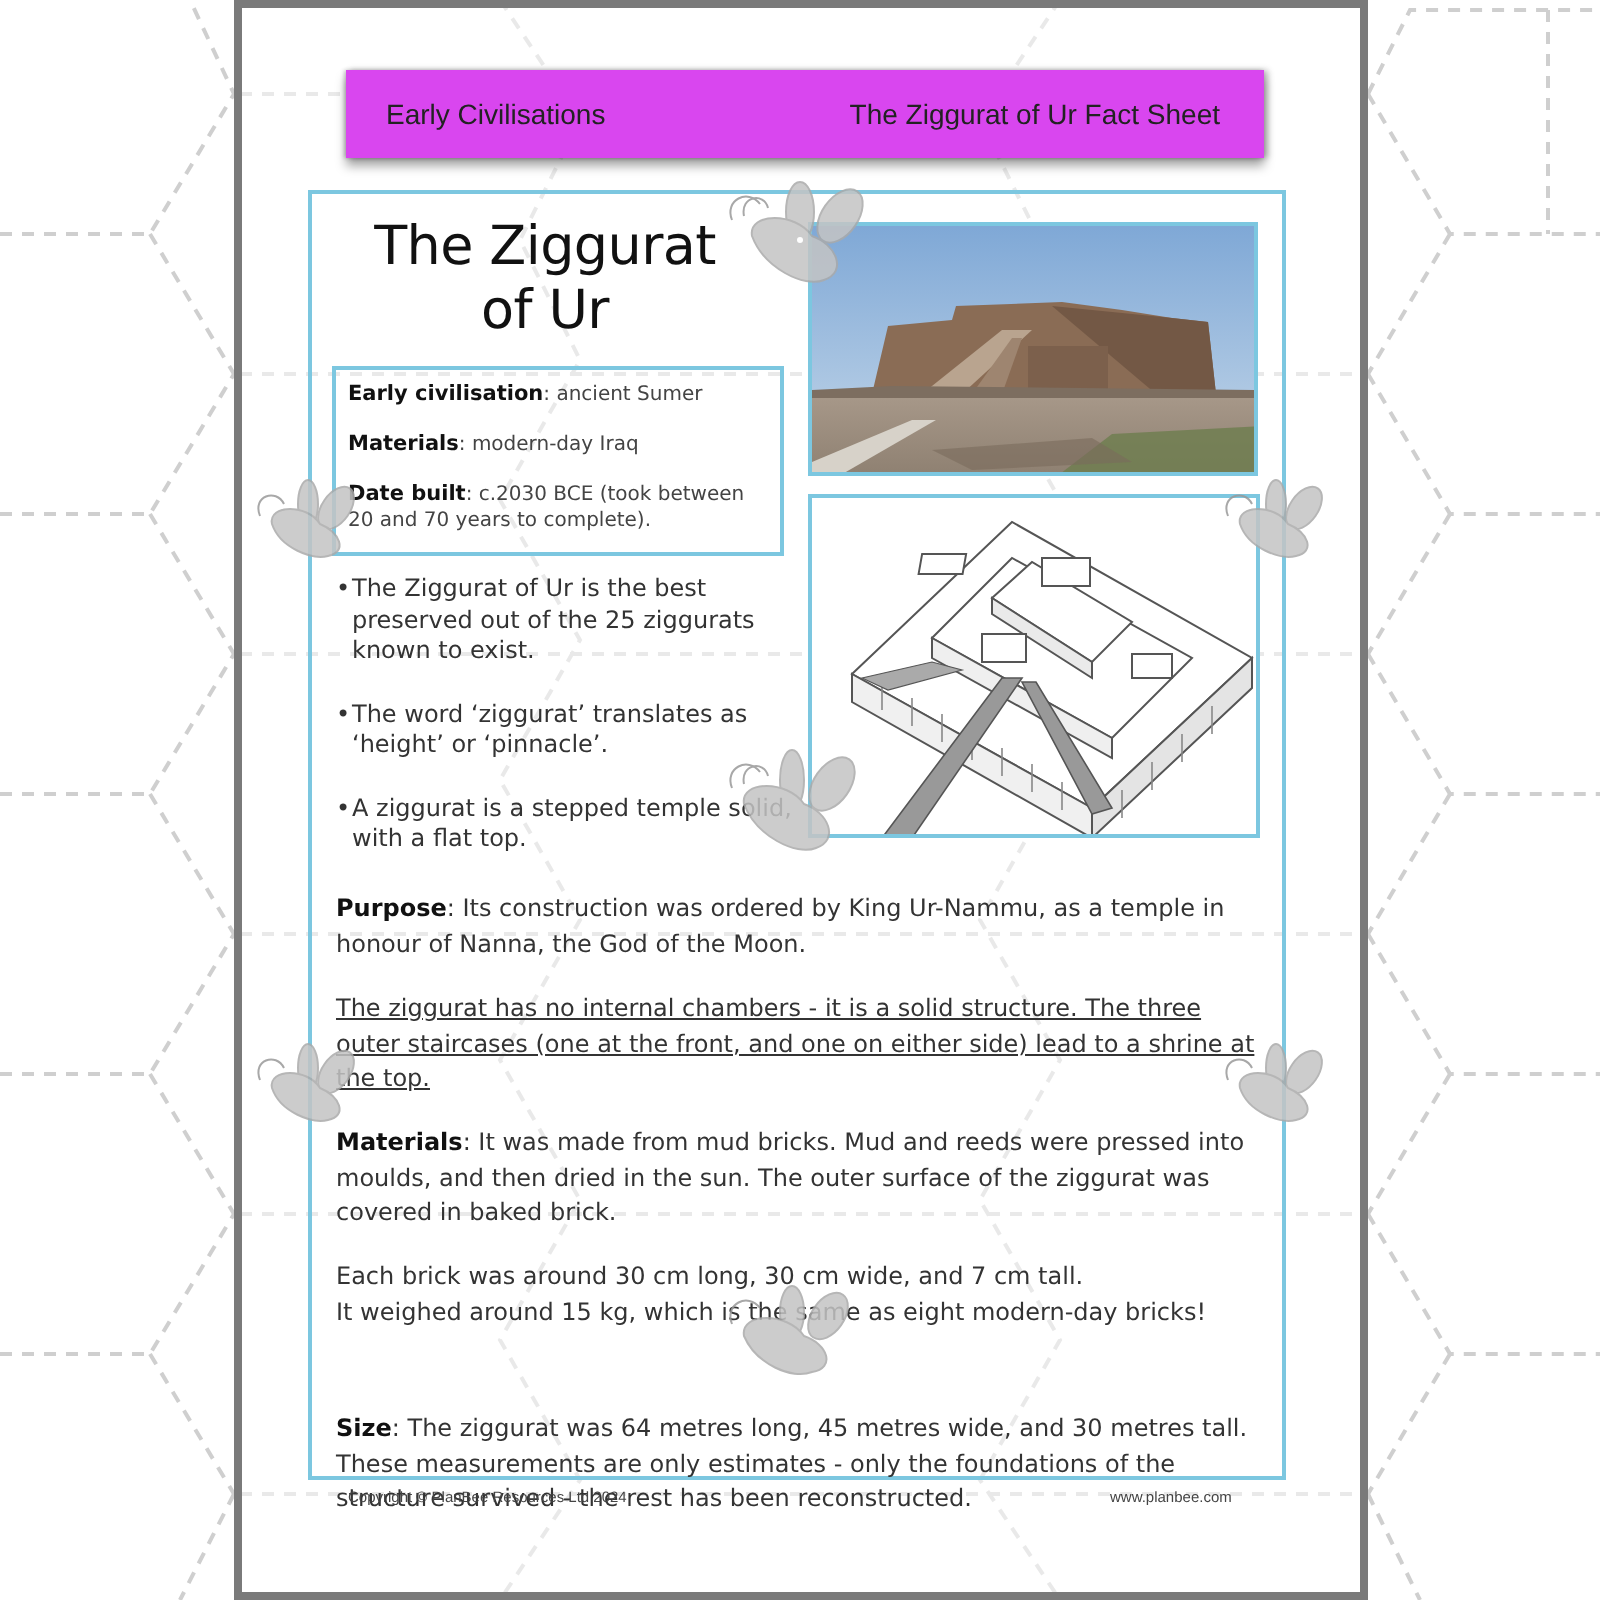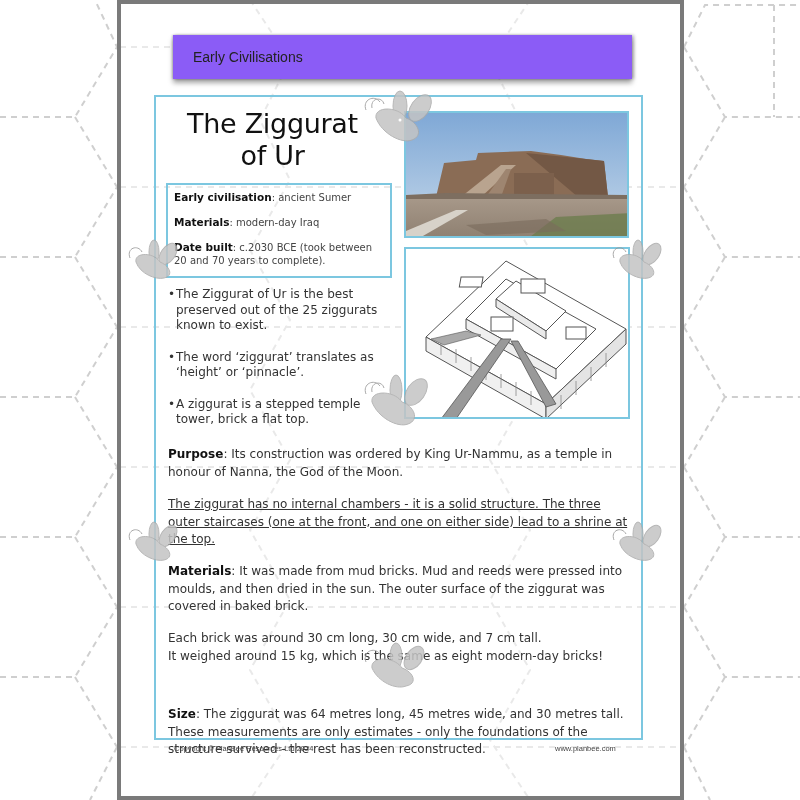--- a/index.html
+++ b/index.html
@@ -9,21 +9,21 @@
   #bg-pattern { position: absolute; left: 0; top: 0; width: 800px; height: 800px; z-index: 0; }
 
   #sheet {
     position: absolute; left: 117px; top: 0; width: 567px; height: 800px;
     border: 4px solid #7a7a7a; border-top-width: 4px; background: transparent; z-index: 1;
   }
   #sheet-inner { position: absolute; inset: 0; background: rgba(255,255,255,0.0); }
 
   #header-bar {
     position: absolute; left: 173px; top: 35px; width: 459px; height: 44px;
-    background: #8b5cf6; z-index: 3;
+    background: #d946ef; z-index: 3;
     box-shadow: 0 4px 5px rgba(0,0,0,0.35), 2px 0 3px rgba(0,0,0,0.25), -1px 0 2px rgba(0,0,0,0.2);
     display: flex; align-items: center; justify-content: space-between; padding: 0 22px 0 20px;
     font-family: "Liberation Sans", sans-serif; font-size: 14px; color: #222;
   }
 
   #main-frame {
     position: absolute; left: 154px; top: 95px; width: 489px; height: 645px;
     border: 2px solid #7cc7e0; z-index: 2;
   }
 
@@ -110,20 +110,21 @@
     <polyline points="120,747 680,747"></polyline>
   </g>
 </svg>
 
 <div id="sheet">
   <div id="sheet-inner" style="background: rgba(255,255,255,0.55);"></div>
 </div>
 
 <div id="header-bar">
   <span>Early Civilisations</span>
+  <span>The Ziggurat of Ur Fact Sheet</span>
 </div>
 
 <div id="main-frame"></div>
 
 <div id="title">
   <div>The Ziggurat</div>
   <div>of Ur</div>
 </div>
 
 <div id="facts-box">
@@ -205,21 +206,21 @@
   <div class="bullet">
       <span class="dot">•</span>
       <span>The Ziggurat of Ur is the best preserved out of the 25 ziggurats known to exist.</span>
     </div>
   <div class="bullet">
       <span class="dot">•</span>
       <span>The word ‘ziggurat’ translates as ‘height’ or ‘pinnacle’.</span>
     </div>
   <div class="bullet">
       <span class="dot">•</span>
-      <span>A ziggurat is a stepped temple tower, brick a flat top.</span>
+      <span>A ziggurat is a stepped temple solid, with a flat top.</span>
     </div>
 </div>
 
 <div class="para" style="top:446px;">
   <b>Purpose</b><span>: Its construction was ordered by King Ur-Nammu, as a temple in honour of Nanna, the God of the Moon.</span>
 </div>
 <div class="para" style="top:496px;text-decoration:underline;">
   <span>The ziggurat has no internal chambers - it is a solid structure. The three outer staircases (one at the front, and one on either side) lead to a shrine at the top.</span>
 </div>
 

